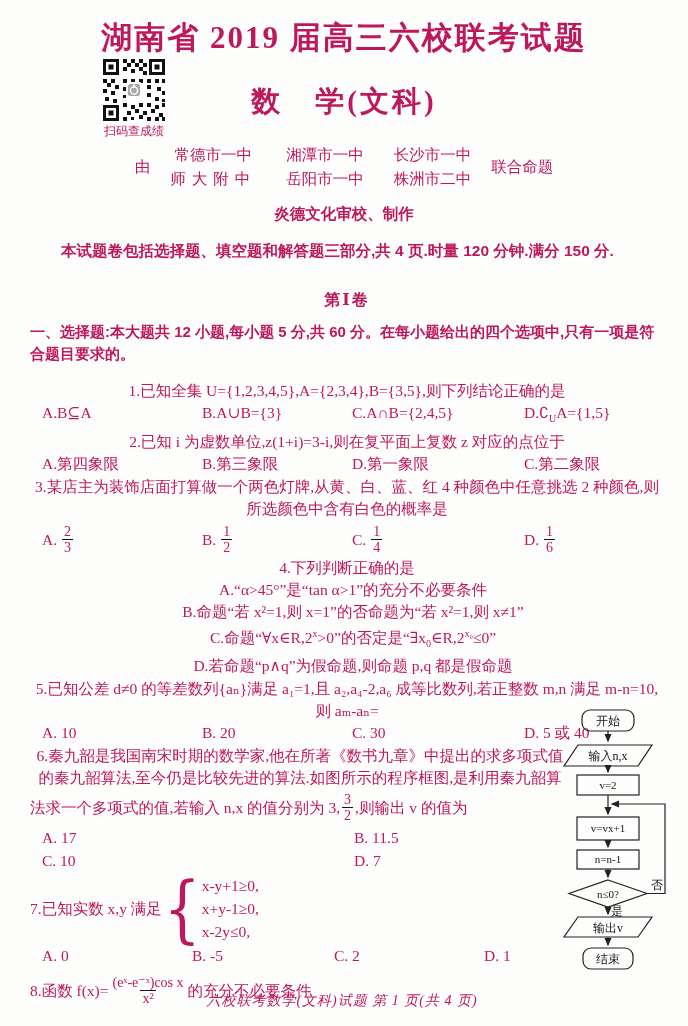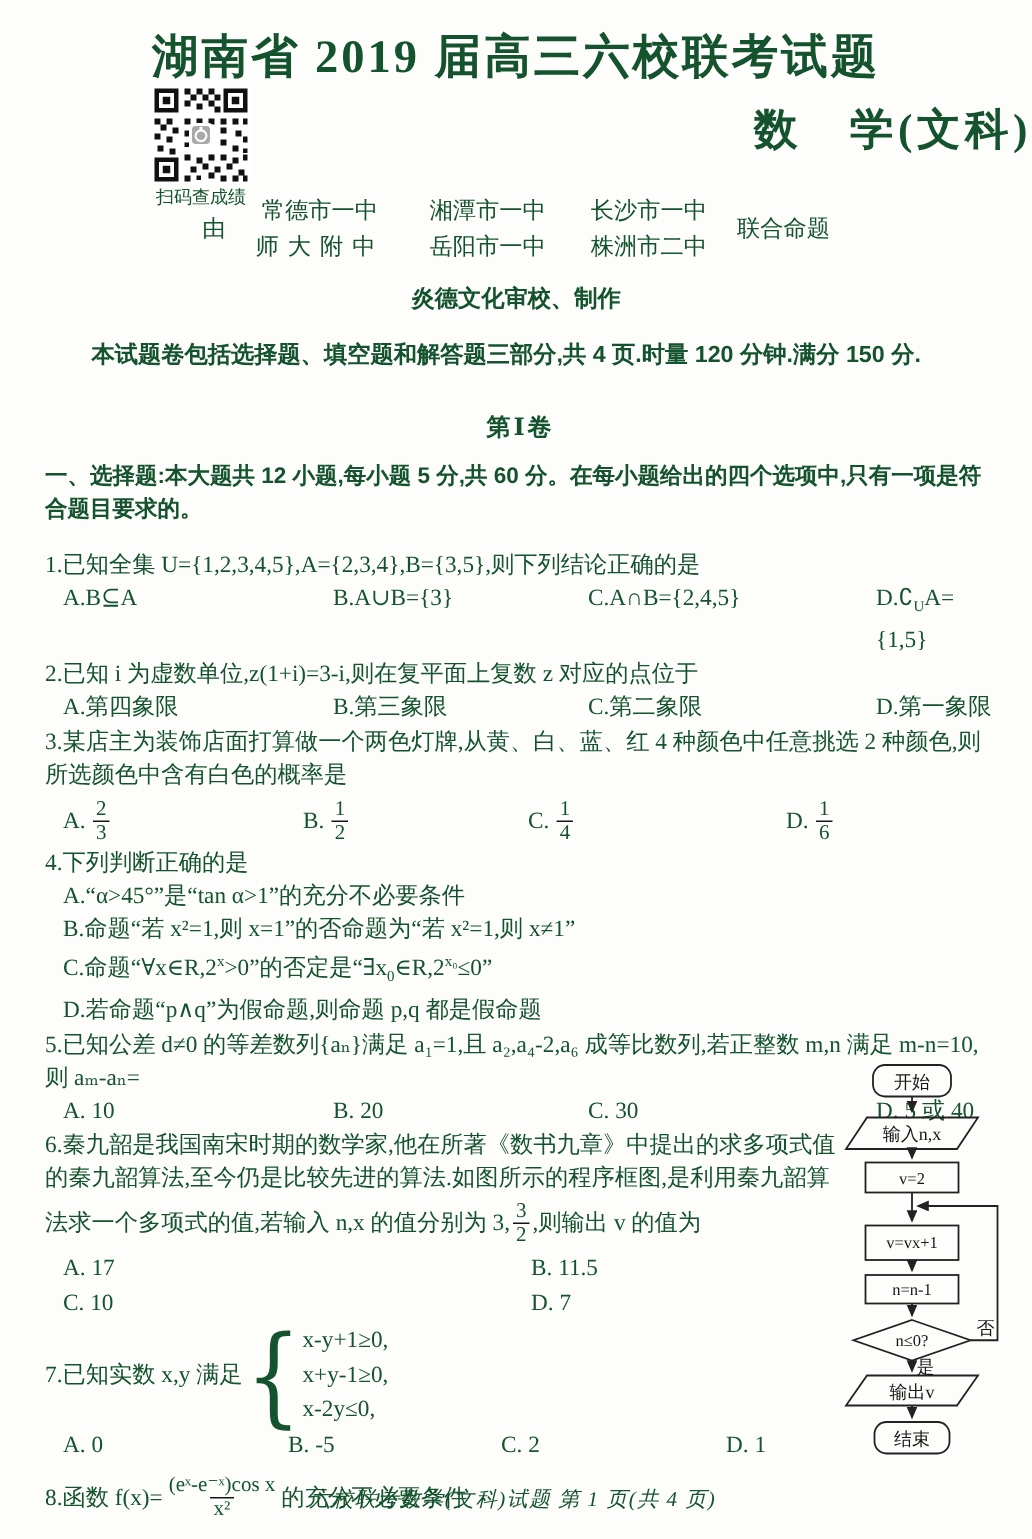--- a/index.html
+++ b/index.html
@@ -1,35 +1,35 @@
 <!DOCTYPE html>
 <html><head>
 <meta charset="utf-8">
 <style>
   html,body{margin:0;padding:0;background:#e8e8e8;}
-  .page{position:relative;width:688px;height:1026px;margin:0 auto;background:#fdfdfc;color:#14532d;
+  .page{position:relative;width:688px;height:1026px;margin:0 auto;background:#fdfdfc;color:#be185d;
         font-family:"Liberation Serif","DejaVu Serif","DejaVu Sans",serif;font-size:15.5px;line-height:22px;overflow:hidden;}
   .content{padding:0 24px 0 30px;}
   .hei{font-family:"Liberation Sans","DejaVu Sans",sans-serif;font-weight:bold;}
   .main-title{font-size:31px;font-weight:bold;letter-spacing:2px;line-height:36px;margin:20px 0 0;text-align:center;}
-  .subject-title{font-size:29px;font-weight:bold;letter-spacing:3px;text-align:right;margin-top:20px;}
+  .subject-title{font-size:29px;font-weight:bold;letter-spacing:3px;text-align:center;margin-top:34px;}
   .qr-block{position:absolute;left:94px;top:57px;width:80px;text-align:center;}
   .qr-block svg{display:block;margin:0 auto;}
   .qr-caption{font-size:12px;line-height:15px;margin-top:1px;font-family:"Liberation Sans","DejaVu Sans",sans-serif;}
   .schools{display:flex;justify-content:center;align-items:center;gap:20px;margin-top:32px;font-size:15.5px;}
   .schools-grid{display:grid;grid-template-columns:auto auto auto;column-gap:30px;row-gap:2px;text-align:center;}
   .spaced{letter-spacing:6px;}
   .editor-line{font-size:15.5px;margin-top:13px;text-align:center;}
   .intro{margin-top:15px;text-indent:2em;font-size:15.5px;}
   .part-title{font-size:16px;font-weight:bold;letter-spacing:2px;text-align:center;margin-top:27px;}
   .section-head{margin-top:10px;font-size:15px;line-height:22px;}
   .q{margin-top:1px;}
-  .q p{margin:0;}
+  .q p{margin:0;text-align:center;}
   .opts{display:grid;padding-left:12px;}
-  .opts4{grid-template-columns:160px 150px 172px auto;gap:20px;}
+  .opts4{grid-template-columns:160px 150px 172px auto;}
   .opts4n{grid-template-columns:150px 142px 150px auto;max-width:535px;}
   .opts2x2{grid-template-columns:312px auto;max-width:535px;row-gap:1px;}
   .fracrow{display:grid;grid-template-columns:160px 150px 172px auto;padding-left:12px;margin:4px 0 2px;}
   .fracitem{display:flex;align-items:center;gap:3px;}
   .frac{display:inline-flex;flex-direction:column;align-items:center;vertical-align:-8px;font-size:14px;line-height:15px;margin:0 2px;}
   .frac .den{border-top:1px solid #151515;padding:0 2px;}
   .frac .num{padding:0 2px;}
   .inlineflex{display:flex;align-items:center;}
   .narrow{max-width:540px;}
   .sys{display:flex;align-items:center;margin:2px 0;}
@@ -120,22 +120,22 @@
         <span>C.A∩B={2,4,5}</span>
         <span><span>D.∁</span><sub>U</sub><span>A={1,5}</span></span>
       </div>
     </div>
 
     <div class="q">
       <p>2.已知 i 为虚数单位,z(1+i)=3-i,则在复平面上复数 z 对应的点位于</p>
       <div class="opts opts4">
         <span>A.第四象限</span>
         <span>B.第三象限</span>
+        <span>D.第一象限</span>
         <span>C.第二象限</span>
-        <span>D.第一象限</span>
       </div>
     </div>
 
     <div class="q">
       <p>3.某店主为装饰店面打算做一个两色灯牌,从黄、白、蓝、红 4 种颜色中任意挑选 2 种颜色,则所选颜色中含有白色的概率是</p>
       <div class="fracrow">
         <span class="fracitem">
           <span>A.</span>
           <span class="frac">
               <span class="num">2</span>

